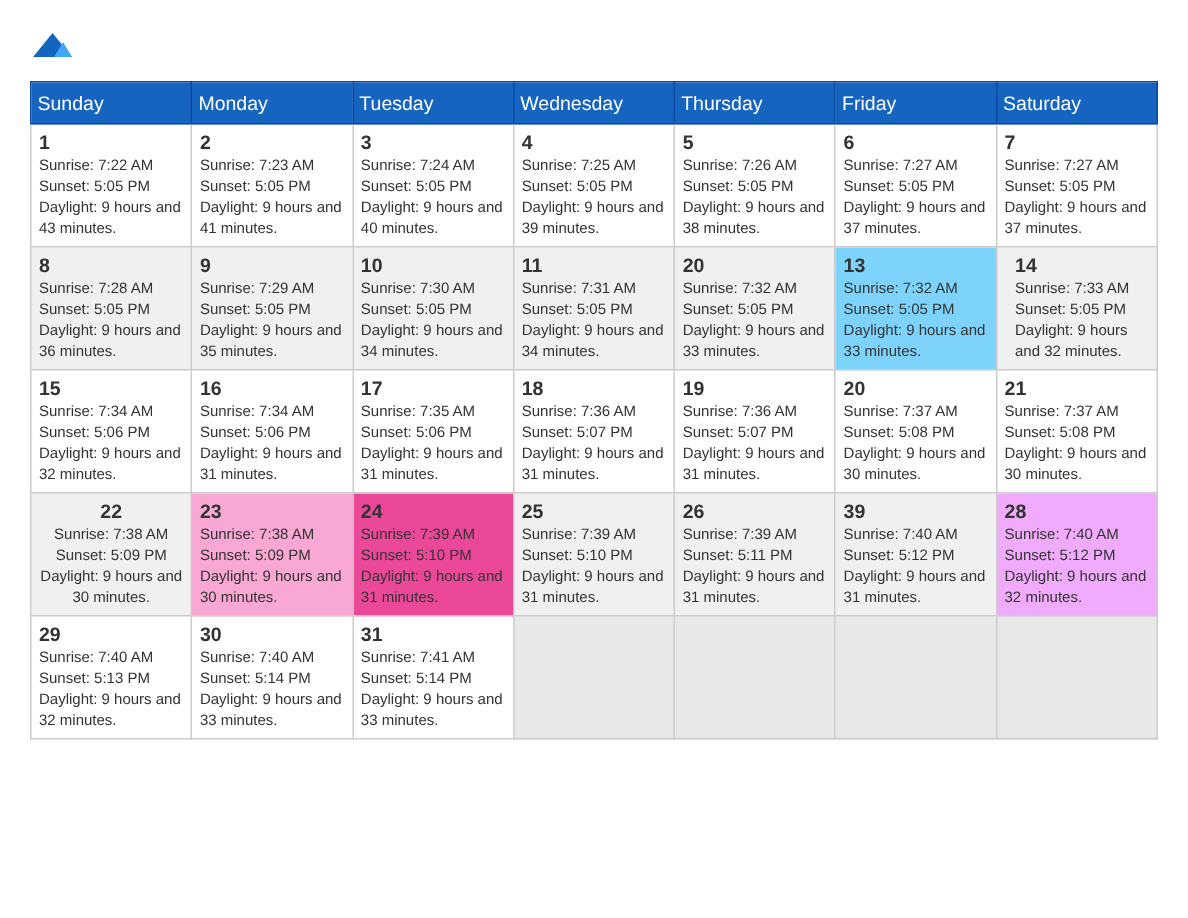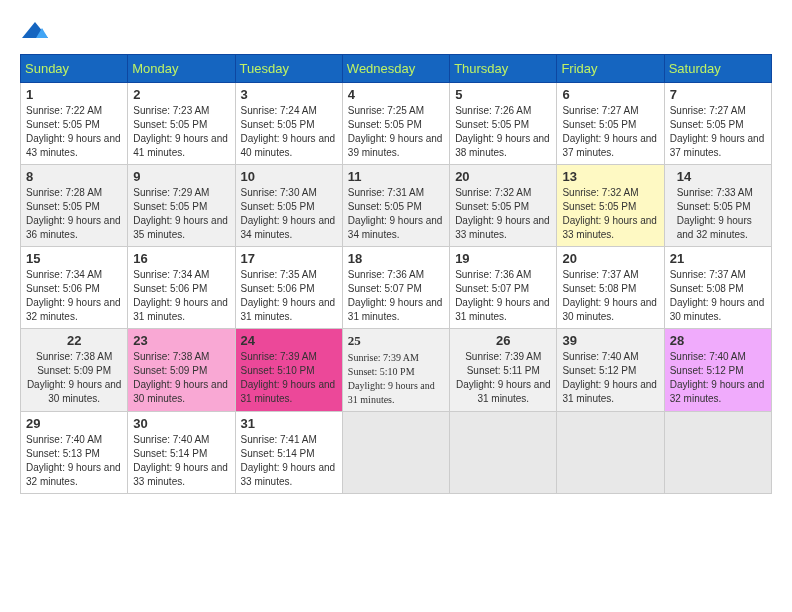--- a/index.html
+++ b/index.html
@@ -47,21 +47,21 @@
       font-size: 16px;
       color: #555;
     }
     .calendar-table {
       width: 100%;
       border-collapse: collapse;
       font-size: 11px;
     }
     .calendar-table th {
       background-color: #1565c0;
-      color: #bef264;
+      color: #ffffff;
       padding: 6px 4px;
       text-align: left;
       font-size: 13px;
       font-weight: normal;
       border: 1px solid #0d47a1;
     }
     .calendar-table td {
       border: 1px solid #ccc;
       padding: 4px 5px;
       vertical-align: top;
@@ -165,21 +165,21 @@
           <div class="day-info">Sunrise: 7:30 AM<br>Sunset: 5:05 PM<br>Daylight: 9 hours and 34 minutes.</div>
         </td>
         <td style="background: rgb(240, 240, 240);">
           <span class="day-number">11</span>
           <div class="day-info">Sunrise: 7:31 AM<br>Sunset: 5:05 PM<br>Daylight: 9 hours and 34 minutes.</div>
         </td>
         <td style="background: rgb(240, 240, 240);">
           <span class="day-number">20</span>
           <div class="day-info">Sunrise: 7:32 AM<br>Sunset: 5:05 PM<br>Daylight: 9 hours and 33 minutes.</div>
         </td>
-        <td style="background: #fef9c3;">
+        <td style="background: #7dd3fc;">
           <span class="day-number">13</span>
           <div class="day-info">Sunrise: 7:32 AM<br>Sunset: 5:05 PM<br>Daylight: 9 hours and 33 minutes.</div>
         </td>
         <td style="background: rgb(240, 240, 240); padding-left: 12px;">
           <span class="day-number">14</span>
           <div class="day-info">Sunrise: 7:33 AM<br>Sunset: 5:05 PM<br>Daylight: 9 hours and 32 minutes.</div>
         </td>
       </tr>
       <tr>
         <td>
@@ -217,25 +217,25 @@
           <div class="day-info">Sunrise: 7:38 AM<br>Sunset: 5:09 PM<br>Daylight: 9 hours and 30 minutes.</div>
         </td>
         <td style="background: #f9a8d4; margin-left: 40px;">
           <span class="day-number">23</span>
           <div class="day-info">Sunrise: 7:38 AM<br>Sunset: 5:09 PM<br>Daylight: 9 hours and 30 minutes.</div>
         </td>
         <td style="background: #ec4899;">
           <span class="day-number">24</span>
           <div class="day-info">Sunrise: 7:39 AM<br>Sunset: 5:10 PM<br>Daylight: 9 hours and 31 minutes.</div>
         </td>
-        <td style="background: rgb(240, 240, 240); font-family: Liberation Serif, serif;">
+        <td style="background: rgb(240, 240, 240);">
           <span class="day-number">25</span>
           <div class="day-info">Sunrise: 7:39 AM<br>Sunset: 5:10 PM<br>Daylight: 9 hours and 31 minutes.</div>
         </td>
-        <td style="background: rgb(240, 240, 240); text-align: center;">
+        <td style="background: rgb(240, 240, 240);">
           <span class="day-number">26</span>
           <div class="day-info">Sunrise: 7:39 AM<br>Sunset: 5:11 PM<br>Daylight: 9 hours and 31 minutes.</div>
         </td>
         <td style="background: rgb(240, 240, 240);">
           <span class="day-number">39</span>
           <div class="day-info">Sunrise: 7:40 AM<br>Sunset: 5:12 PM<br>Daylight: 9 hours and 31 minutes.</div>
         </td>
         <td style="background: #f0abfc;">
           <span class="day-number">28</span>
           <div class="day-info">Sunrise: 7:40 AM<br>Sunset: 5:12 PM<br>Daylight: 9 hours and 32 minutes.</div>

